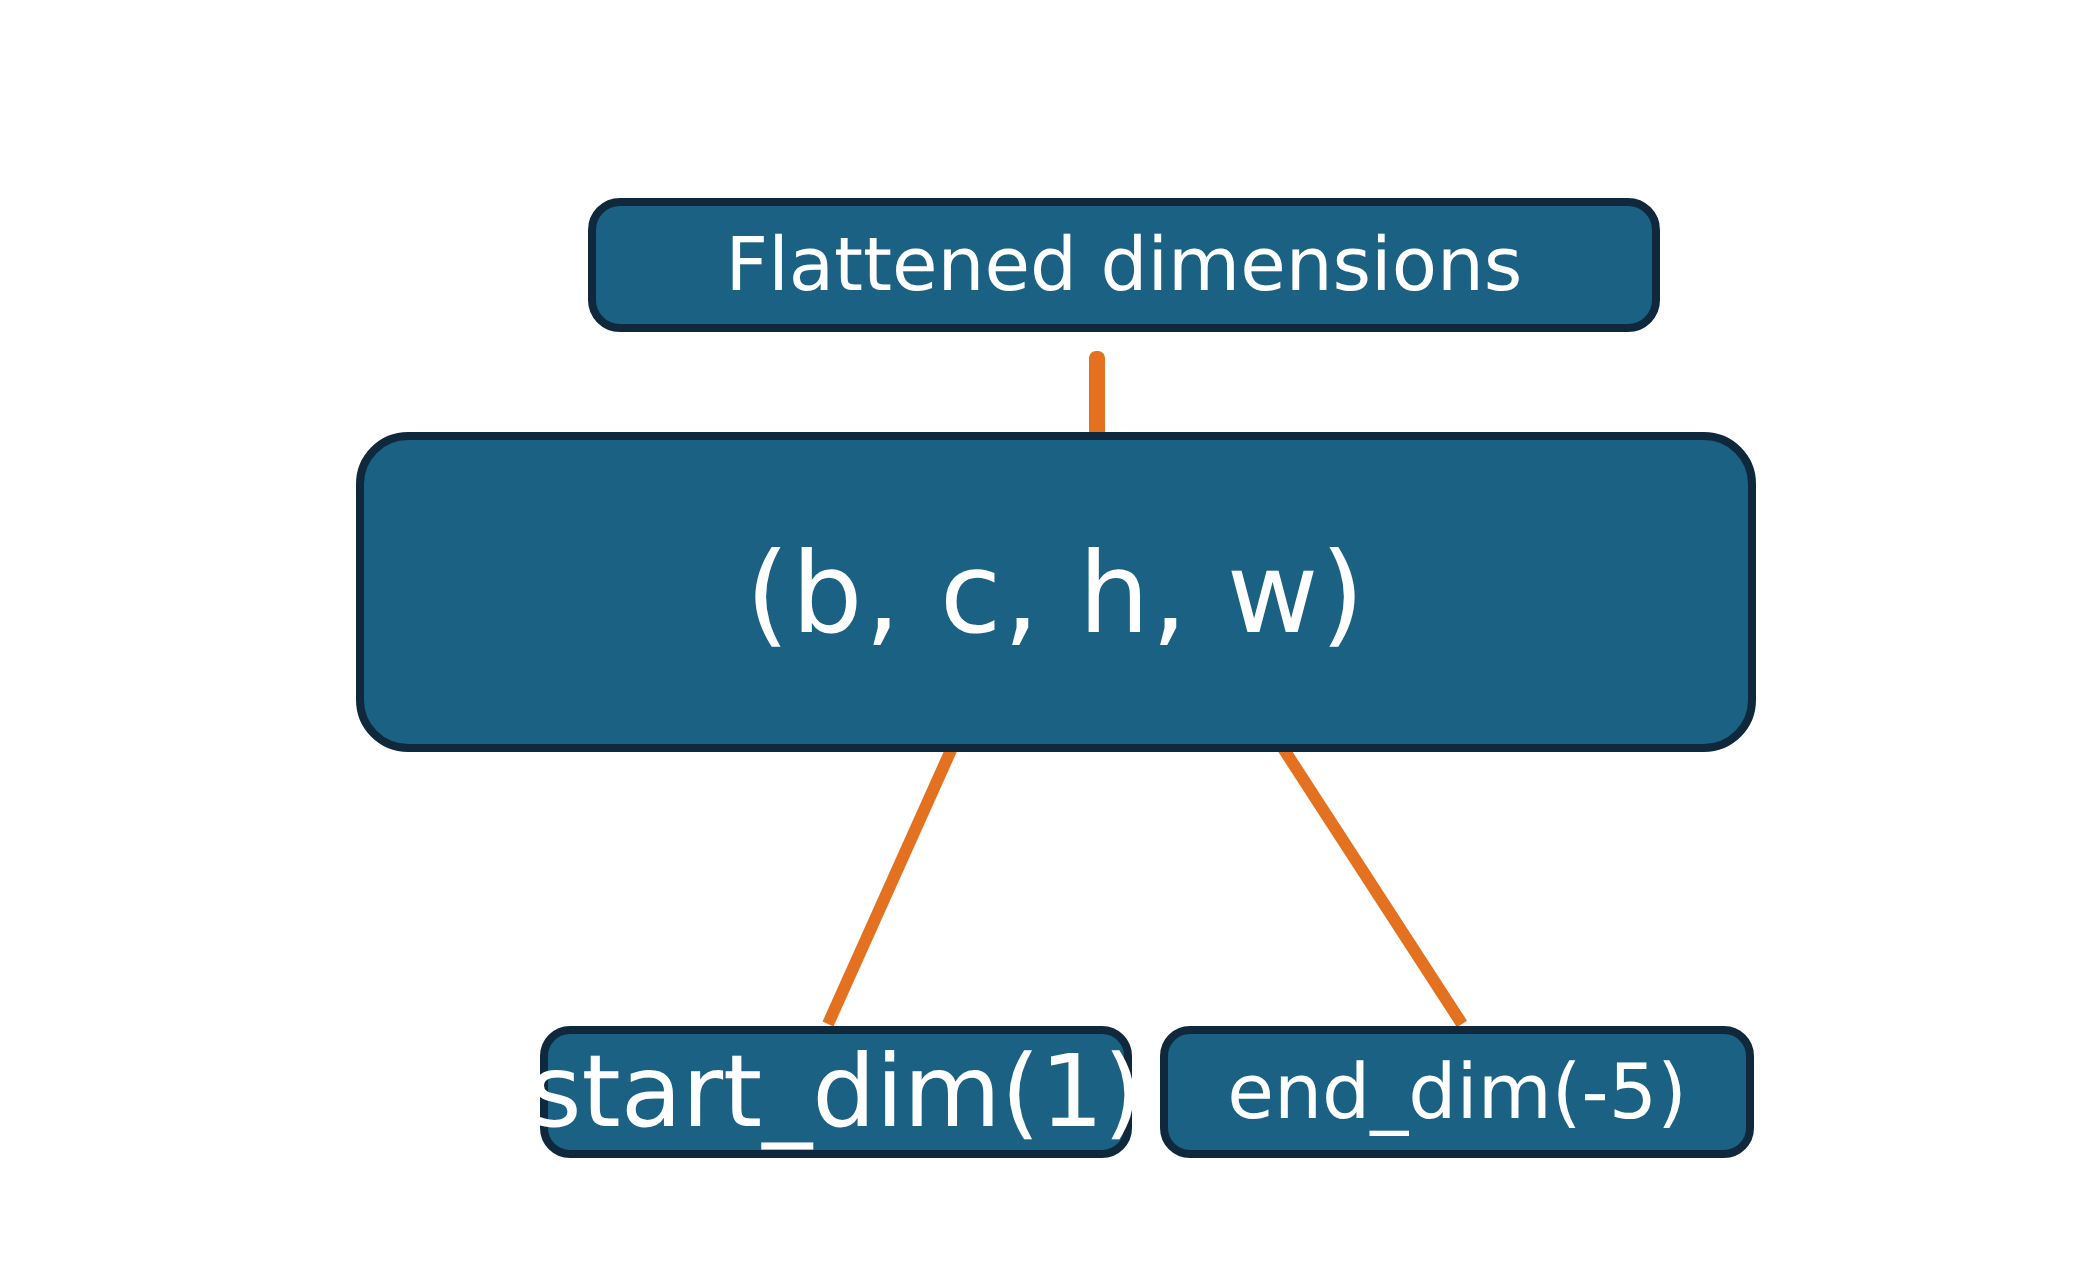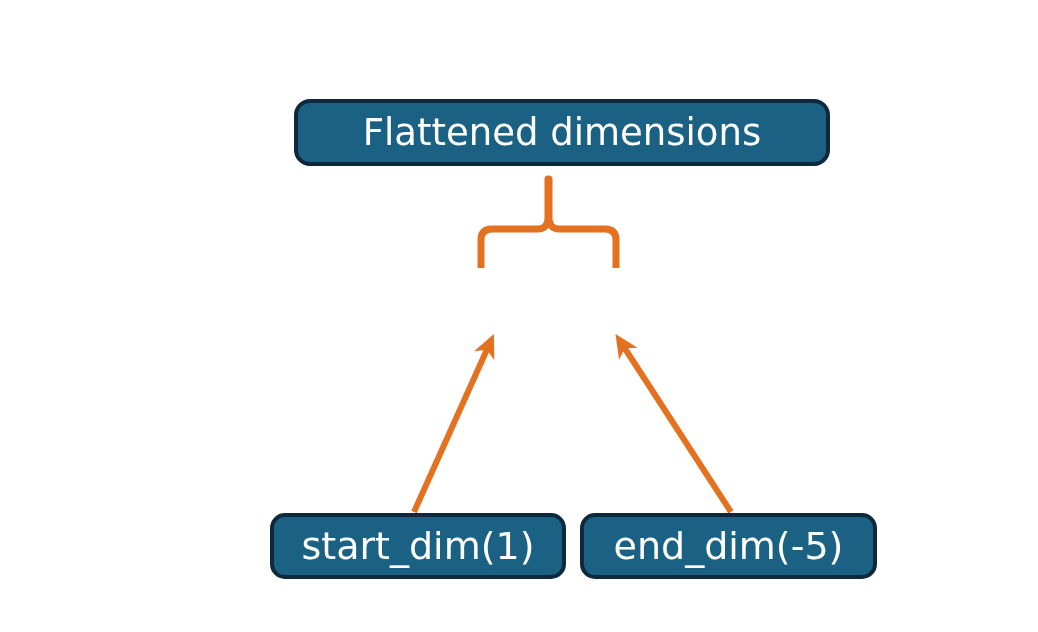--- a/index.html
+++ b/index.html
@@ -64,21 +64,21 @@
   }
 
   
   #node-start-dim {
     left: 270px;
     top: 513px;
     width: 296px;
     height: 66px;
     border-radius: 15px;
   }
-  #node-start-dim .node-label { font-size: 38px; }
+  #node-start-dim .node-label { font-size: 50px; }
 
   
   #node-end-dim {
     left: 580px;
     top: 513px;
     width: 297px;
     height: 66px;
     border-radius: 15px;
   }
   #node-end-dim .node-label { font-size: 38px; }
@@ -120,20 +120,23 @@
 
     <line x1="414" y1="512" x2="489" y2="345" stroke="#E3711F" stroke-width="6" stroke-linecap="butt" marker-end="url(#arrowhead-orange)"></line>
 
     <line x1="731" y1="512" x2="622" y2="344" stroke="#E3711F" stroke-width="6" stroke-linecap="butt" marker-end="url(#arrowhead-orange)"></line>
   </svg>
 
   <div class="node" id="node-flattened">
     <span class="node-label">Flattened dimensions</span>
   </div>
 
+  <div class="node" id="node-shape">
+    <span class="node-label">(b, c, h, w)</span>
+  </div>
 
   <div class="node" id="node-start-dim">
     <span class="node-label">start_dim(1)</span>
   </div>
 
   <div class="node" id="node-end-dim">
     <span class="node-label">end_dim(-5)</span>
   </div>
 
 </div>

